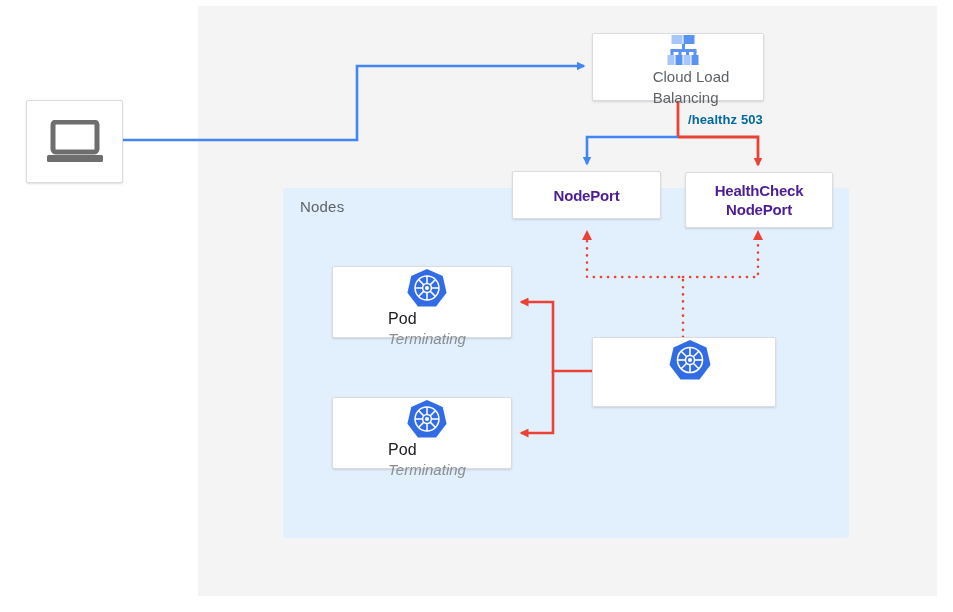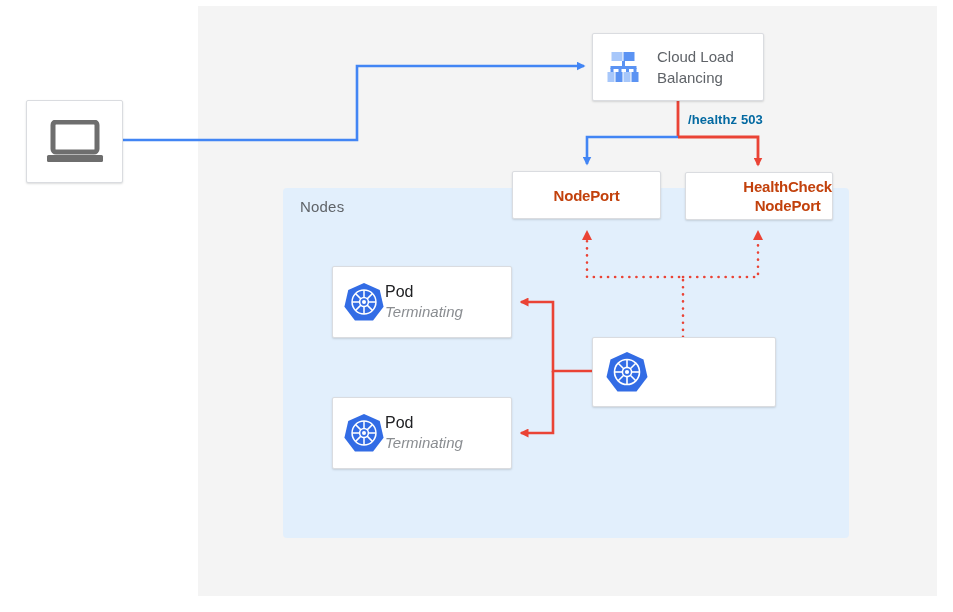--- a/index.html
+++ b/index.html
@@ -40,20 +40,21 @@
     letter-spacing: 0.2px;
   }
   
   .card {
     position: absolute;
     background: #ffffff;
     border: 1px solid #dadce0;
     border-radius: 2px;
     box-shadow: 0 1px 2px rgba(60,64,67,0.18);
     box-sizing: border-box;
+    flex-direction: column;
   }
   
   .laptop-box {
     left: 26px; top: 100px;
     width: 97px; height: 83px;
     display: flex;
     align-items: center;
     justify-content: center;
   }
   .laptop-icon { width: 58px; height: 44px; display:block; }
@@ -73,27 +74,27 @@
     line-height: 21px;
   }
   
   .np-box {
     left: 512px; top: 171px;
     width: 149px; height: 48px;
     display: flex; align-items: center; justify-content: center;
   }
   .hcnp-box {
     left: 685px; top: 172px;
-    width: 148px; height: 48px;
-    display: flex; align-items: center; justify-content: flex-end;
+    width: 148px; height: 56px;
+    display: flex; align-items: center; justify-content: center;
   }
   .np-label {
     font-size: 15px;
     font-weight: bold;
-    color: #c2410c;
+    color: #4c1d95;
     text-align: center;
     line-height: 19px;
     letter-spacing: -0.2px;
   }
   
   .pod-box {
     left: 332px;
     width: 180px; height: 72px;
     display: flex; align-items: center; padding-left: 10px;
   }

